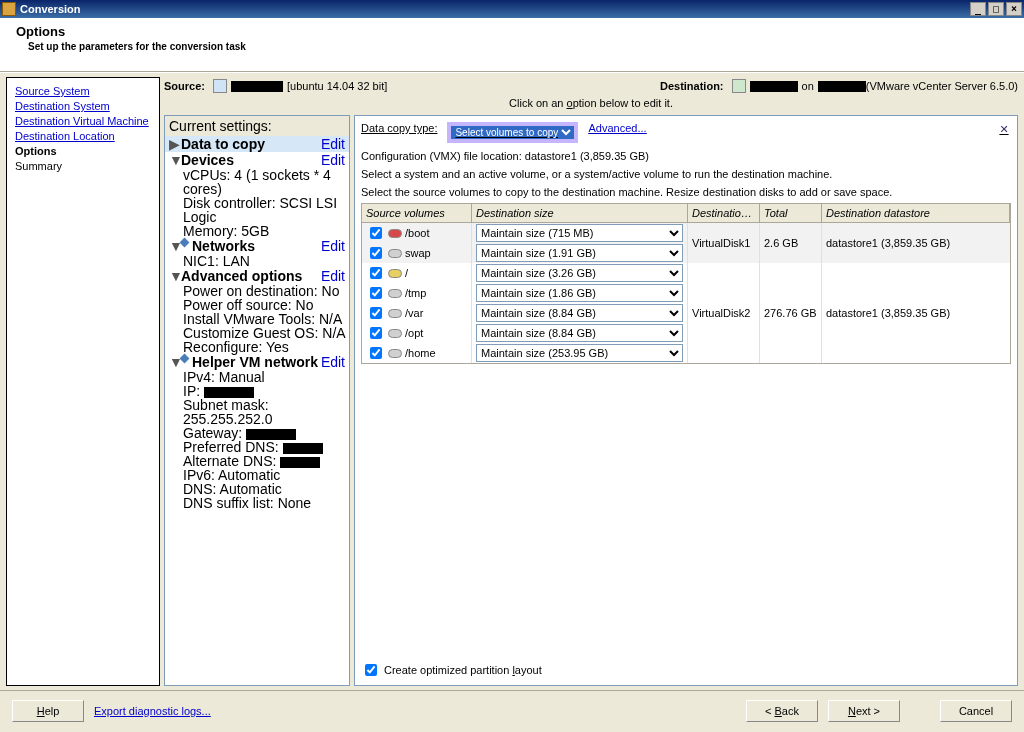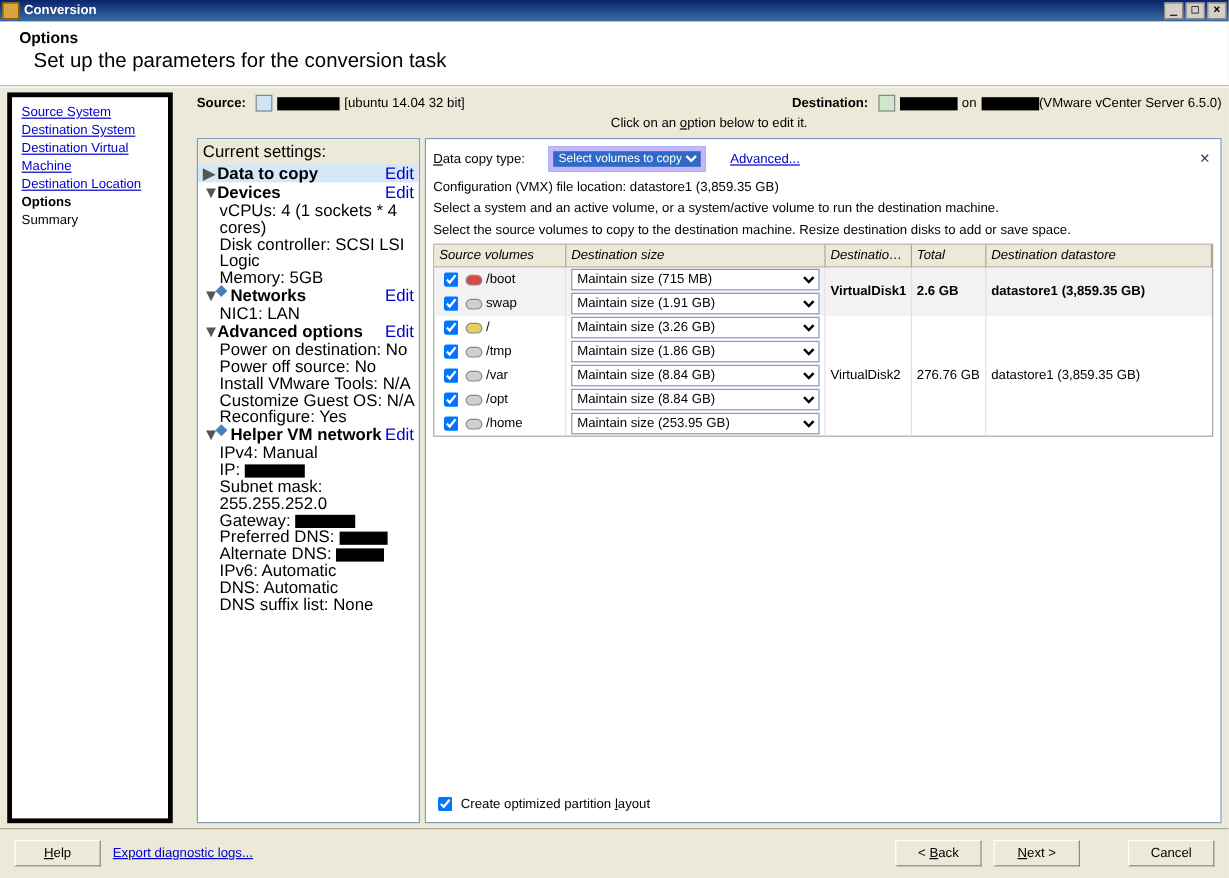--- a/index.html
+++ b/index.html
@@ -46,33 +46,34 @@
     border-bottom: 1px solid #aca899;
     padding: 4px 16px 8px 16px;
     height: 54px;
   }
   .header-area h1 {
     font-size: 13px;
     font-weight: bold;
     margin: 2px 0 2px 0;
   }
   .header-area .subtitle {
-    font-size: 17px;
+    font-size: 10px;
     margin-left: 12px;
+    font-weight: bold;
   }
   .main-body {
     display: flex;
     height: 618px;
     border-top: 1px solid #fff;
   }
   .left-nav {
-    width: 138px;
+    width: 154px;
     background: #fff;
-    border: 4px solid #000000;
-    margin: 4px 16px 4px 6px;
+    border: 1px solid #000000;
+    margin: 4px 0 4px 6px;
     padding: 6px 8px;
   }
   .left-nav a {
     display: block;
     color: #0000cc;
     text-decoration: underline;
     cursor: pointer;
     line-height: 15px;
   }
   .left-nav .current {
@@ -162,23 +163,23 @@
     flex: 1;
     background: #fff;
     border: 1px solid #7f9db9;
     padding: 6px;
     display: flex;
     flex-direction: column;
     min-height: 0;
   }
   .detail-top {
     display: flex;
-    align-items: center;
-    gap: 20px;
+    gap: 10px;
     margin-bottom: 6px;
+    text-decoration: underline;
   }
   .detail-top select {
     font-size: 10px;
     background: #316ac5;
     color: #fff;
     border: 4px solid #c4b5fd;
   }
   .detail-top a { color: #0000cc; text-decoration: underline; cursor: pointer; }
   .close-x {
     margin-left: auto;
@@ -411,21 +412,21 @@
                     <div class="col-sv">
                       <input type="checkbox" checked="" class="vol-cb" style="">
                       <span class="disk-icon di-gray"></span>
                       <span>swap</span>
                     </div>
                     <div class="col-ds">
                       <select class="size-select"><option>Maintain size (1.91 GB)</option></select>
                     </div>
                   </div>
                 </div>
-                <div style="flex: 1 1 0%; display: flex; background: rgb(242, 242, 242); font-weight: bold;">
+                <div style="flex: 1 1 0%; display: flex; background: rgb(242, 242, 242);">
                   <div class="col-dl" style="display:flex;align-items:center;padding:2px 4px;border-right:1px solid #e0e0e0">VirtualDisk1</div>
                   <div class="col-tot" style="display:flex;align-items:center;padding:2px 4px;border-right:1px solid #e0e0e0">2.6 GB</div>
                   <div class="col-dstore" style="display:flex;align-items:center;padding:2px 4px;flex:1">datastore1 (3,859.35 GB)</div>
                 </div>
               </div>
               <div style="display: flex;">
                 <div style="flex: 0 0 326px;">
                   <div class="vol-row">
                     <div class="col-sv">
                       <input type="checkbox" checked="" class="vol-cb" style="">

